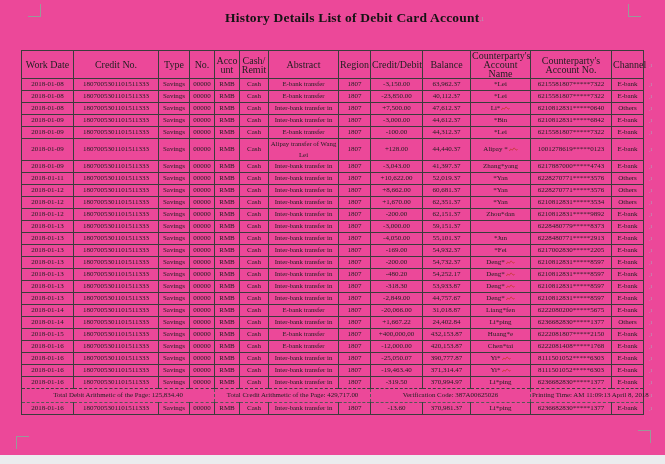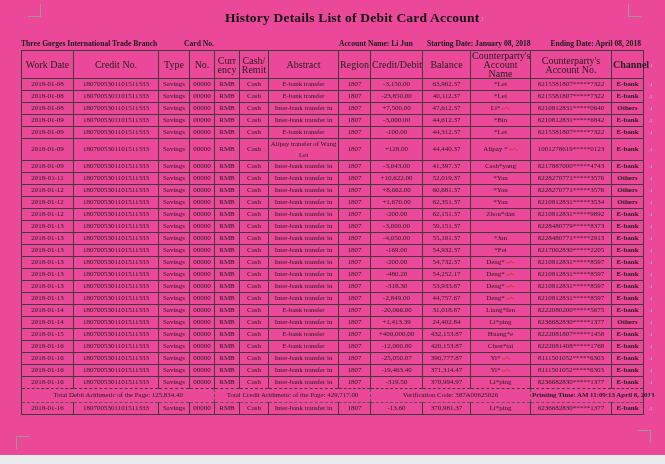--- a/index.html
+++ b/index.html
@@ -24,21 +24,21 @@
   th,td{border:1px solid #3c3c3c;font-size:7px;font-weight:normal;text-align:center;
         vertical-align:middle;padding:0 1px;color:#1f1f1f;height:11px;line-height:10.5px;
         white-space:nowrap;overflow:hidden;}
   thead th{font-size:10px;height:24px;line-height:9px;white-space:normal;}
   th.c-cur,th.c-cash{word-break:break-all;}
   td.c-abs{white-space:normal;font-size:6.8px;}
   tr.totals td{border:1px dashed #565656;font-size:6.9px;height:13px;overflow:visible;}
   tr.pre-totals td{border-bottom-style:dashed;}
   tr.post-totals td{border-top-style:dashed;}
 
-  #history-table tr > :last-child{position:relative;overflow:visible;font-weight:bold;}
+  #history-table tr > :last-child{position:relative;overflow:visible;}
   #history-table tr > :last-child::after{content:",1";position:absolute;right:-9px;top:50%;
         transform:translateY(-50%);font-size:5px;color:#a8aebb;letter-spacing:-.5px;}
 
   .red-sig{display:inline-block;vertical-align:middle;margin-left:1px;}
 
   .crop{position:absolute;width:12px;height:12px;}
   .crop.tl{left:28px;top:4px;border-right:1px solid #999;border-bottom:1px solid #999;}
   .crop.tr{left:628px;top:4px;border-left:1px solid #999;border-bottom:1px solid #999;}
   .crop.bl{left:16px;top:436px;border-left:1px solid #999;border-top:1px solid #999;}
   .crop.br{left:638px;top:430px;border-right:1px solid #999;border-top:1px solid #999;}
@@ -50,27 +50,20 @@
 <body>
 
 <div class="page">
   <div class="crop tl"></div>
   <div class="crop tr"></div>
   <div class="crop bl"></div>
   <div class="crop br"></div>
 
   <h1 class="title">History Details List of Debit Card Account</h1>
 
-  <div class="info-line">
-    <span class="i-branch">Three Gorges International Trade Branch</span>
-    <span class="i-card">Card No.</span>
-    <span class="i-account">Account Name: Li Jun</span>
-    <span class="i-start">Starting Date: January 08, 2018</span>
-    <span class="i-end">Ending Date: April 08, 2018</span>
-  </div>
 
   <table id="history-table">
     <colgroup>
       <col style="width:52px">
         <col style="width:85px">
         <col style="width:31px">
         <col style="width:25px">
       <col style="width:25px">
         <col style="width:29px">
         <col style="width:70px">
@@ -80,21 +73,21 @@
         <col style="width:60px">
         <col style="width:81px">
       <col style="width:32px">
     </colgroup>
     <thead>
       <tr>
         <th class="c-date">Work Date</th>
         <th class="c-acct">Credit No.</th>
         <th class="c-type">Type</th>
         <th class="c-no">No.</th>
-        <th class="c-cur">Currency</th>
+        <th class="c-cur">Account</th>
         <th class="c-cash">Cash/Remit</th>
         <th class="c-abs">Abstract</th>
         <th class="c-reg">Region</th>
         <th class="c-cd">Credit/Debit</th>
         <th class="c-bal">Balance</th>
         <th class="c-cpn">Counterparty's Account Name</th>
         <th class="c-cpa">Counterparty's Account No.</th>
         <th class="c-ch">Channel</th>
       </tr>
     </thead>
@@ -197,21 +190,21 @@
           <td class="c-date">2018-01-09</td>
           <td class="c-acct">1807005301101511333</td>
           <td class="c-type">Savings</td>
           <td class="c-no">00000</td>
           <td class="c-cur">RMB</td>
           <td class="c-cash">Cash</td>
           <td class="c-abs">Inter-bank transfer in</td>
           <td class="c-reg">1807</td>
           <td class="c-cd">-3,043.00</td>
           <td class="c-bal">41,397.37</td>
-          <td class="c-cpn">Cash*yang</td>
+          <td class="c-cpn">Zhang*yang</td>
           <td class="c-cpa">6217887000*****4743</td>
           <td class="c-ch">E-bank</td>
         </tr>
         <tr>
           <td class="c-date">2018-01-11</td>
           <td class="c-acct">1807005301101511333</td>
           <td class="c-type">Savings</td>
           <td class="c-no">00000</td>
           <td class="c-cur">RMB</td>
           <td class="c-cash">Cash</td>
@@ -398,39 +391,39 @@
         </tr>
         <tr>
           <td class="c-date">2018-01-14</td>
           <td class="c-acct">1807005301101511333</td>
           <td class="c-type">Savings</td>
           <td class="c-no">00000</td>
           <td class="c-cur">RMB</td>
           <td class="c-cash">Cash</td>
           <td class="c-abs">Inter-bank transfer in</td>
           <td class="c-reg">1807</td>
-          <td class="c-cd">+1,413.39</td>
+          <td class="c-cd">+1,667.22</td>
           <td class="c-bal">24,402.84</td>
           <td class="c-cpn">Li*ping</td>
           <td class="c-cpa">6236682830*****1377</td>
           <td class="c-ch">Others</td>
         </tr>
         <tr>
           <td class="c-date">2018-01-15</td>
           <td class="c-acct">1807005301101511333</td>
           <td class="c-type">Savings</td>
           <td class="c-no">00000</td>
           <td class="c-cur">RMB</td>
           <td class="c-cash">Cash</td>
           <td class="c-abs">E-bank transfer</td>
           <td class="c-reg">1807</td>
           <td class="c-cd">+400,000,00</td>
           <td class="c-bal">432,153.87</td>
           <td class="c-cpn">Huang*e</td>
-          <td class="c-cpa">6222081807*****1458</td>
+          <td class="c-cpa">6222081807*****2150</td>
           <td class="c-ch">E-bank</td>
         </tr>
         <tr>
           <td class="c-date">2018-01-16</td>
           <td class="c-acct">1807005301101511333</td>
           <td class="c-type">Savings</td>
           <td class="c-no">00000</td>
           <td class="c-cur">RMB</td>
           <td class="c-cash">Cash</td>
           <td class="c-abs">E-bank transfer</td>

